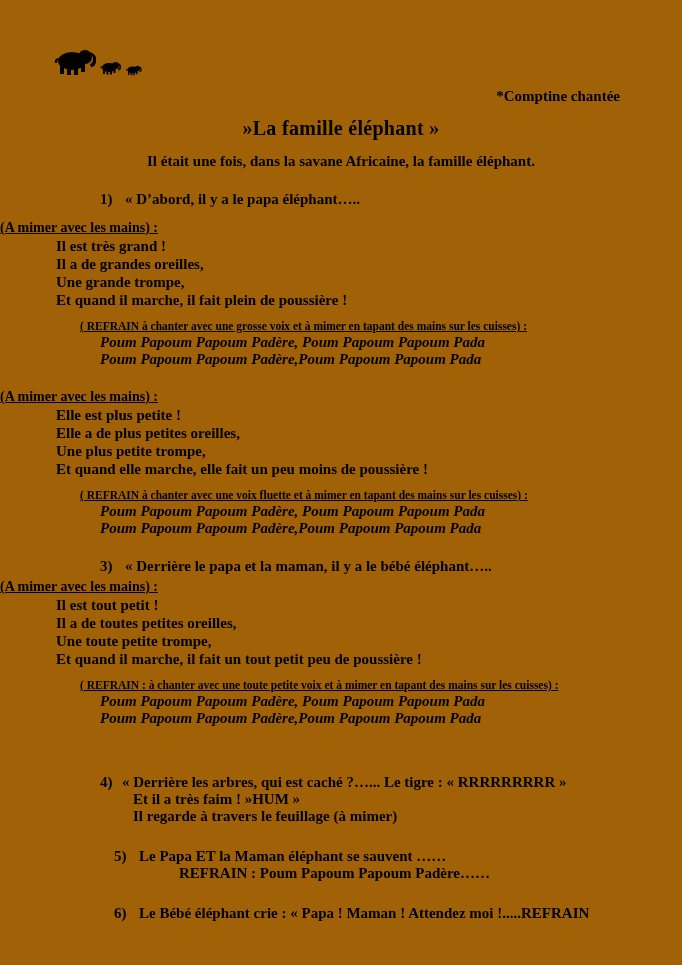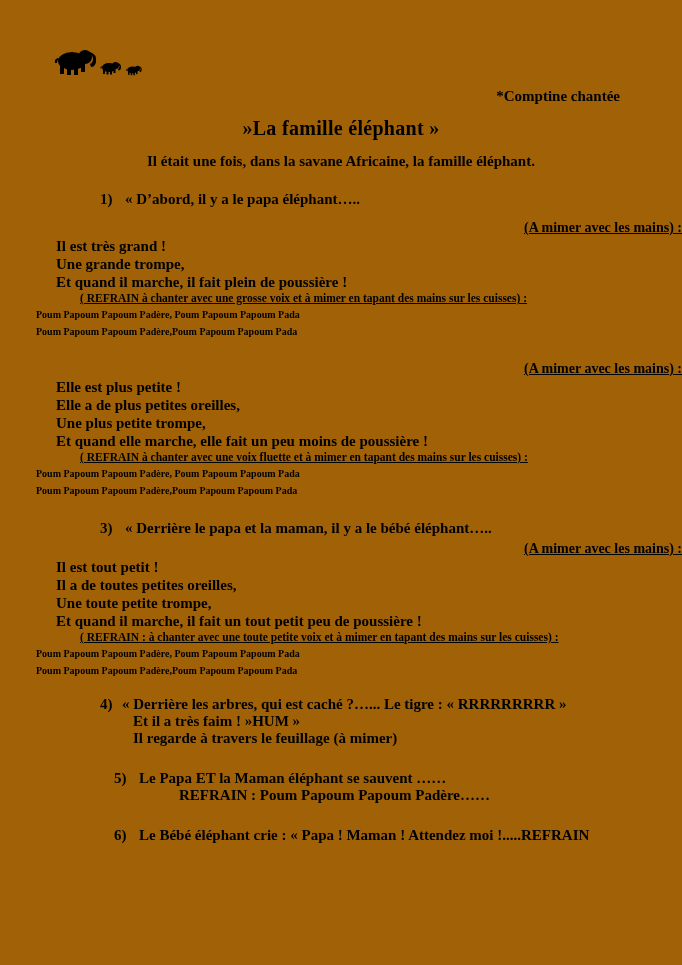--- a/index.html
+++ b/index.html
@@ -14,32 +14,32 @@
   }
   .logo { position:absolute; top:48px; left:52px; }
   .annotation { padding-top:88px; padding-right:62px; text-align:right; font-size:15px; }
   .title { margin-top:12px; text-align:center; font-size:20px; letter-spacing:0.3px; }
   .intro { margin-top:13px; text-align:center; font-size:15px; }
 
   .verse { margin-top:20px; }
   .vline { margin-left:100px; font-size:15px; line-height:18px; }
   .num { display:inline-block; width:25px; }
   .mime {
-    margin-left:80px; margin-top:11px;
-    font-size:14px; text-decoration:underline; line-height:18px;text-align:right;
+    margin-top:11px;
+    font-size:14px; text-decoration:underline; line-height:18px;
   }
   .verse3 .mime { margin-top:3px; }
   .line { margin-left:56px; font-size:15px; line-height:18px; }
   .refrain-label {
-    margin-left:80px; 
+    margin-left:80px; margin-top:10px;
     font-size:11.5px; text-decoration:underline; line-height:15px;
   }
-  .refrain-line { margin-left:36px; font-size:10px; line-height:17px; }
+  .refrain-line { margin-left:100px; font-size:15px; line-height:17px;font-style:italic; }
 
-  .scenes { margin-top:16px; }
+  .scenes { margin-top:46px; }
   .scene { margin-top:0; }
   .scene + .scene { margin-top:22px;padding-left:14px; }
   .s-indent { margin-left:133px; font-size:15px; line-height:17px; }
   .s-indent2 { margin-left:165px; font-size:15px; line-height:17px; }
 </style>
 </head>
 <body>
 
 <div class="page">
 
@@ -68,20 +68,21 @@
   <h1 class="title" style="margin-bottom:0; font-size:20px;">»La famille éléphant »</h1>
 
   <div class="intro">Il était une fois, dans la savane Africaine, la famille éléphant.</div>
 
   <section class="verse">
     <div class="vline">
       <span class="num">1)</span><span>« D’abord, il y a le papa éléphant…..</span>
     </div>
     <div class="mime">(A mimer avec les mains) :</div>
     <div class="line">Il est très grand !</div>
+    <div class="line">Il a de grandes oreilles,</div>
     <div class="line">Une grande trompe,</div>
     <div class="line">Et quand il marche, il fait plein de poussière !</div>
     <div class="refrain-label">( REFRAIN à chanter avec une grosse voix et à mimer en tapant des mains sur les cuisses) :</div>
     <div class="refrain-line">Poum Papoum Papoum Padère, Poum Papoum Papoum Pada</div>
     <div class="refrain-line">Poum Papoum Papoum Padère,Poum Papoum Papoum Pada</div>
   </section>
 
   <section class="verse">
     <div class="mime">(A mimer avec les mains) :</div>
     <div class="line">Elle est plus petite !</div>

